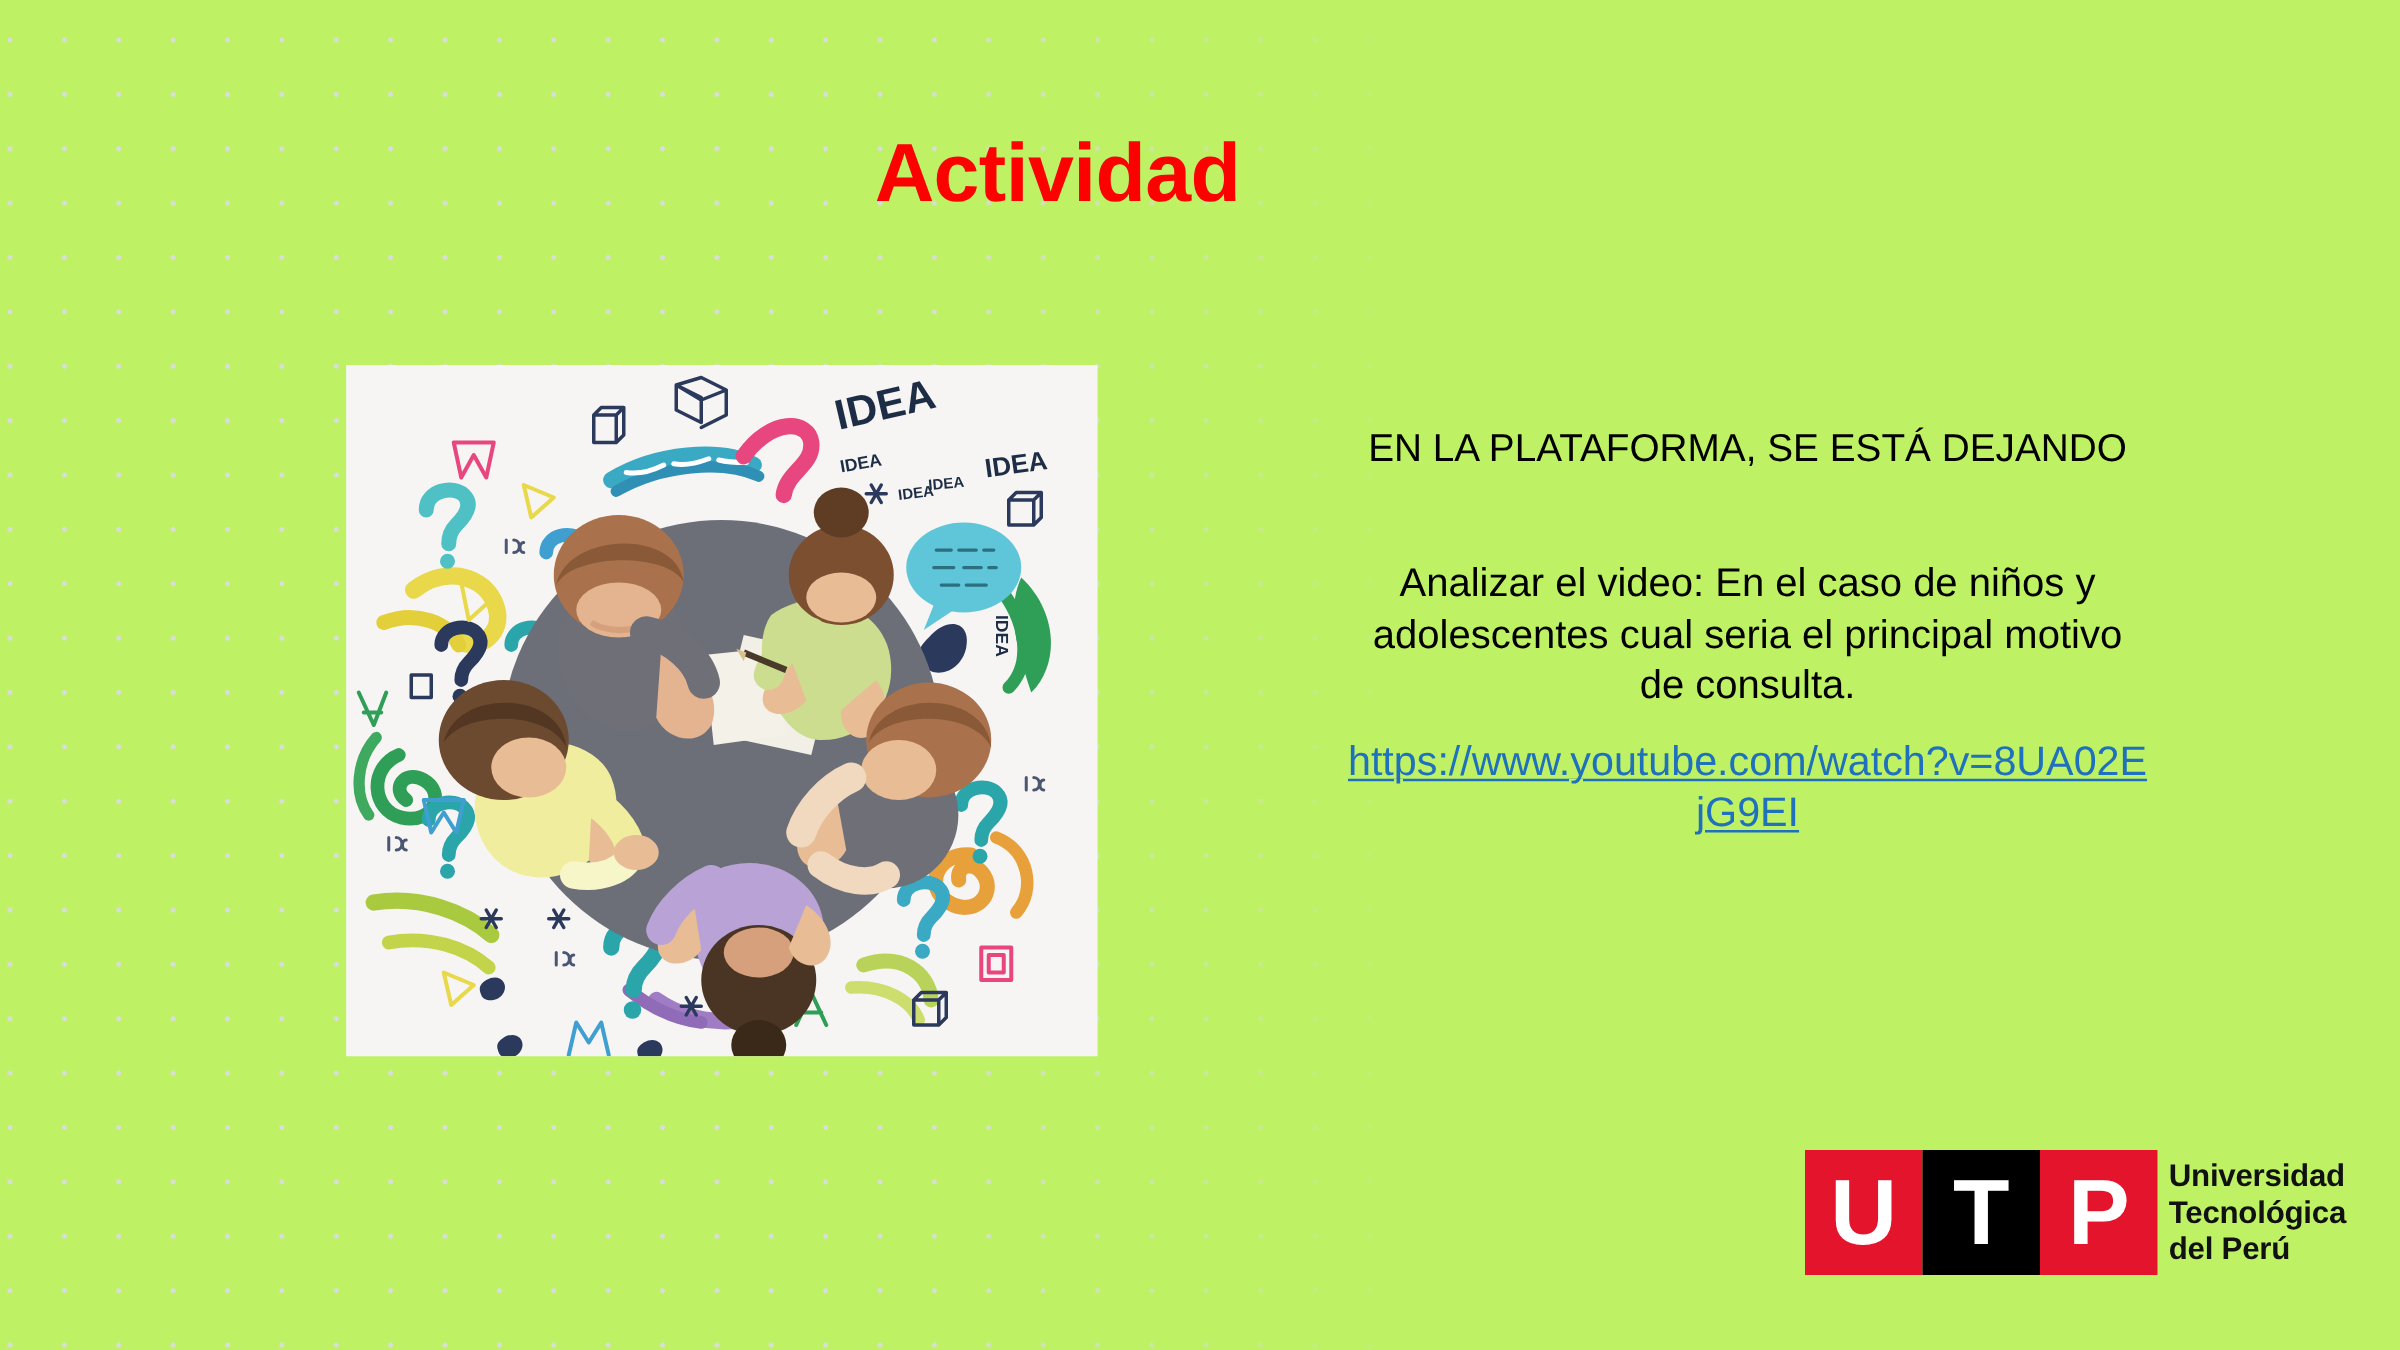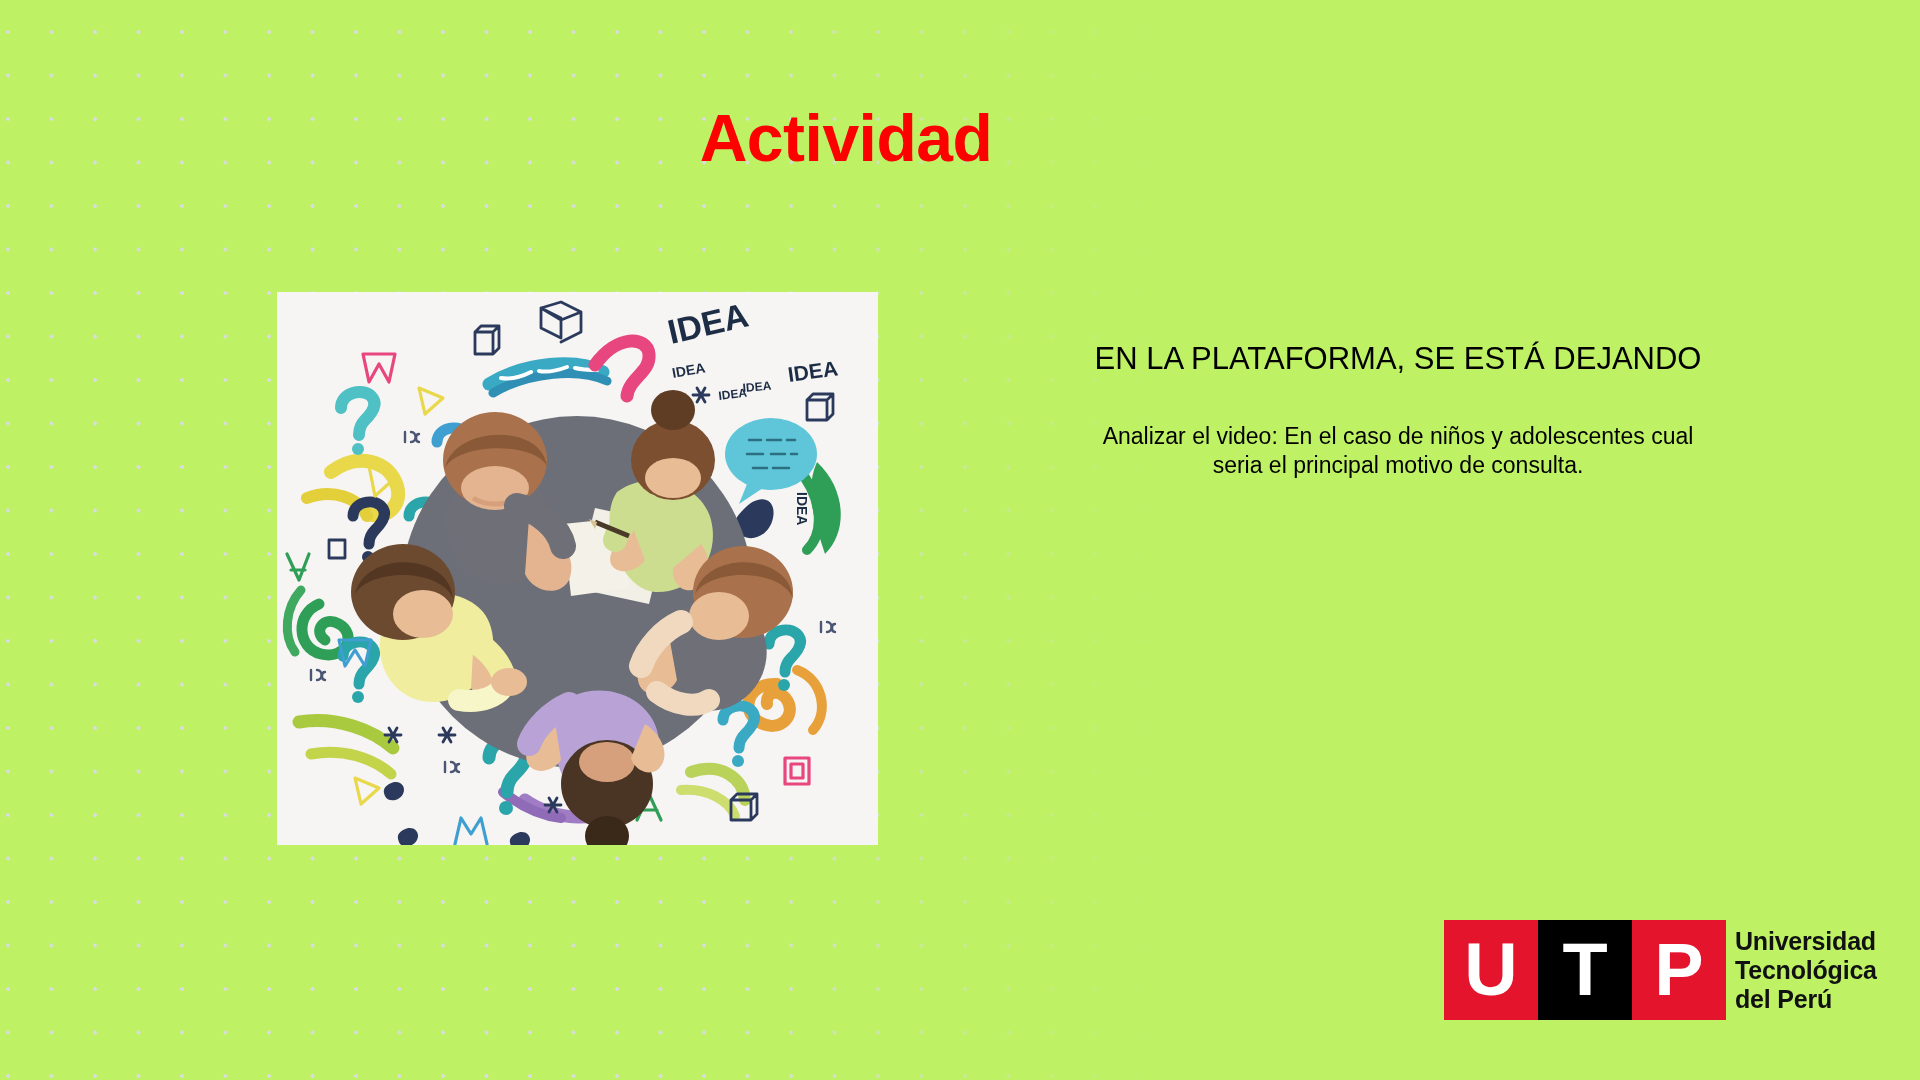--- a/index.html
+++ b/index.html
@@ -70,22 +70,22 @@
     width: 640px;
     text-align: center;
     color: #000000;
     font-family: "Liberation Sans", sans-serif;
   }
   .para {
     font-size: 31px;
     line-height: 1.24;
     margin: 0;
   }
-  #para-plataforma { margin-bottom: 44px; }
-  #para-analizar   { font-size: 23px; line-height: 1.26; margin-bottom: 22px; }
+  #para-plataforma { margin-bottom: 68px; }
+  #para-analizar   { font-size: 32px; line-height: 1.26; margin-bottom: 22px; }
 
   #link-row { margin: 0; }
   #video-link {
     color: #1f70bd;
     font-size: 33px;
     line-height: 1.22;
     text-decoration: underline;
     text-decoration-thickness: 2px;
     text-underline-offset: 3px;
     cursor: pointer;
@@ -330,20 +330,23 @@
         <path d="M368 432 C386 444 392 462 384 474 C376 486 358 480 354 466" fill="#e8bd95"></path>
       </g>
     </svg>
   </div>
 
   <div id="text-column">
     <p class="para" id="para-plataforma">EN LA PLATAFORMA, SE ESTÁ DEJANDO</p>
 
     <p class="para" id="para-analizar">Analizar el video: En el caso de niños y adolescentes cual seria el principal motivo de consulta.</p>
 
+    <p id="link-row">
+      <a id="video-link" href="#">https://www.youtube.com/watch?v=8UA02EjG9EI</a>
+    </p>
   </div>
 
   <div id="utp-logo">
     <div id="utp-mark">
       <div class="utp-cell red">U</div>
       <div class="utp-cell black">T</div>
       <div class="utp-cell red">P</div>
     </div>
     <div id="utp-wordmark">
       <span>Universidad</span>

